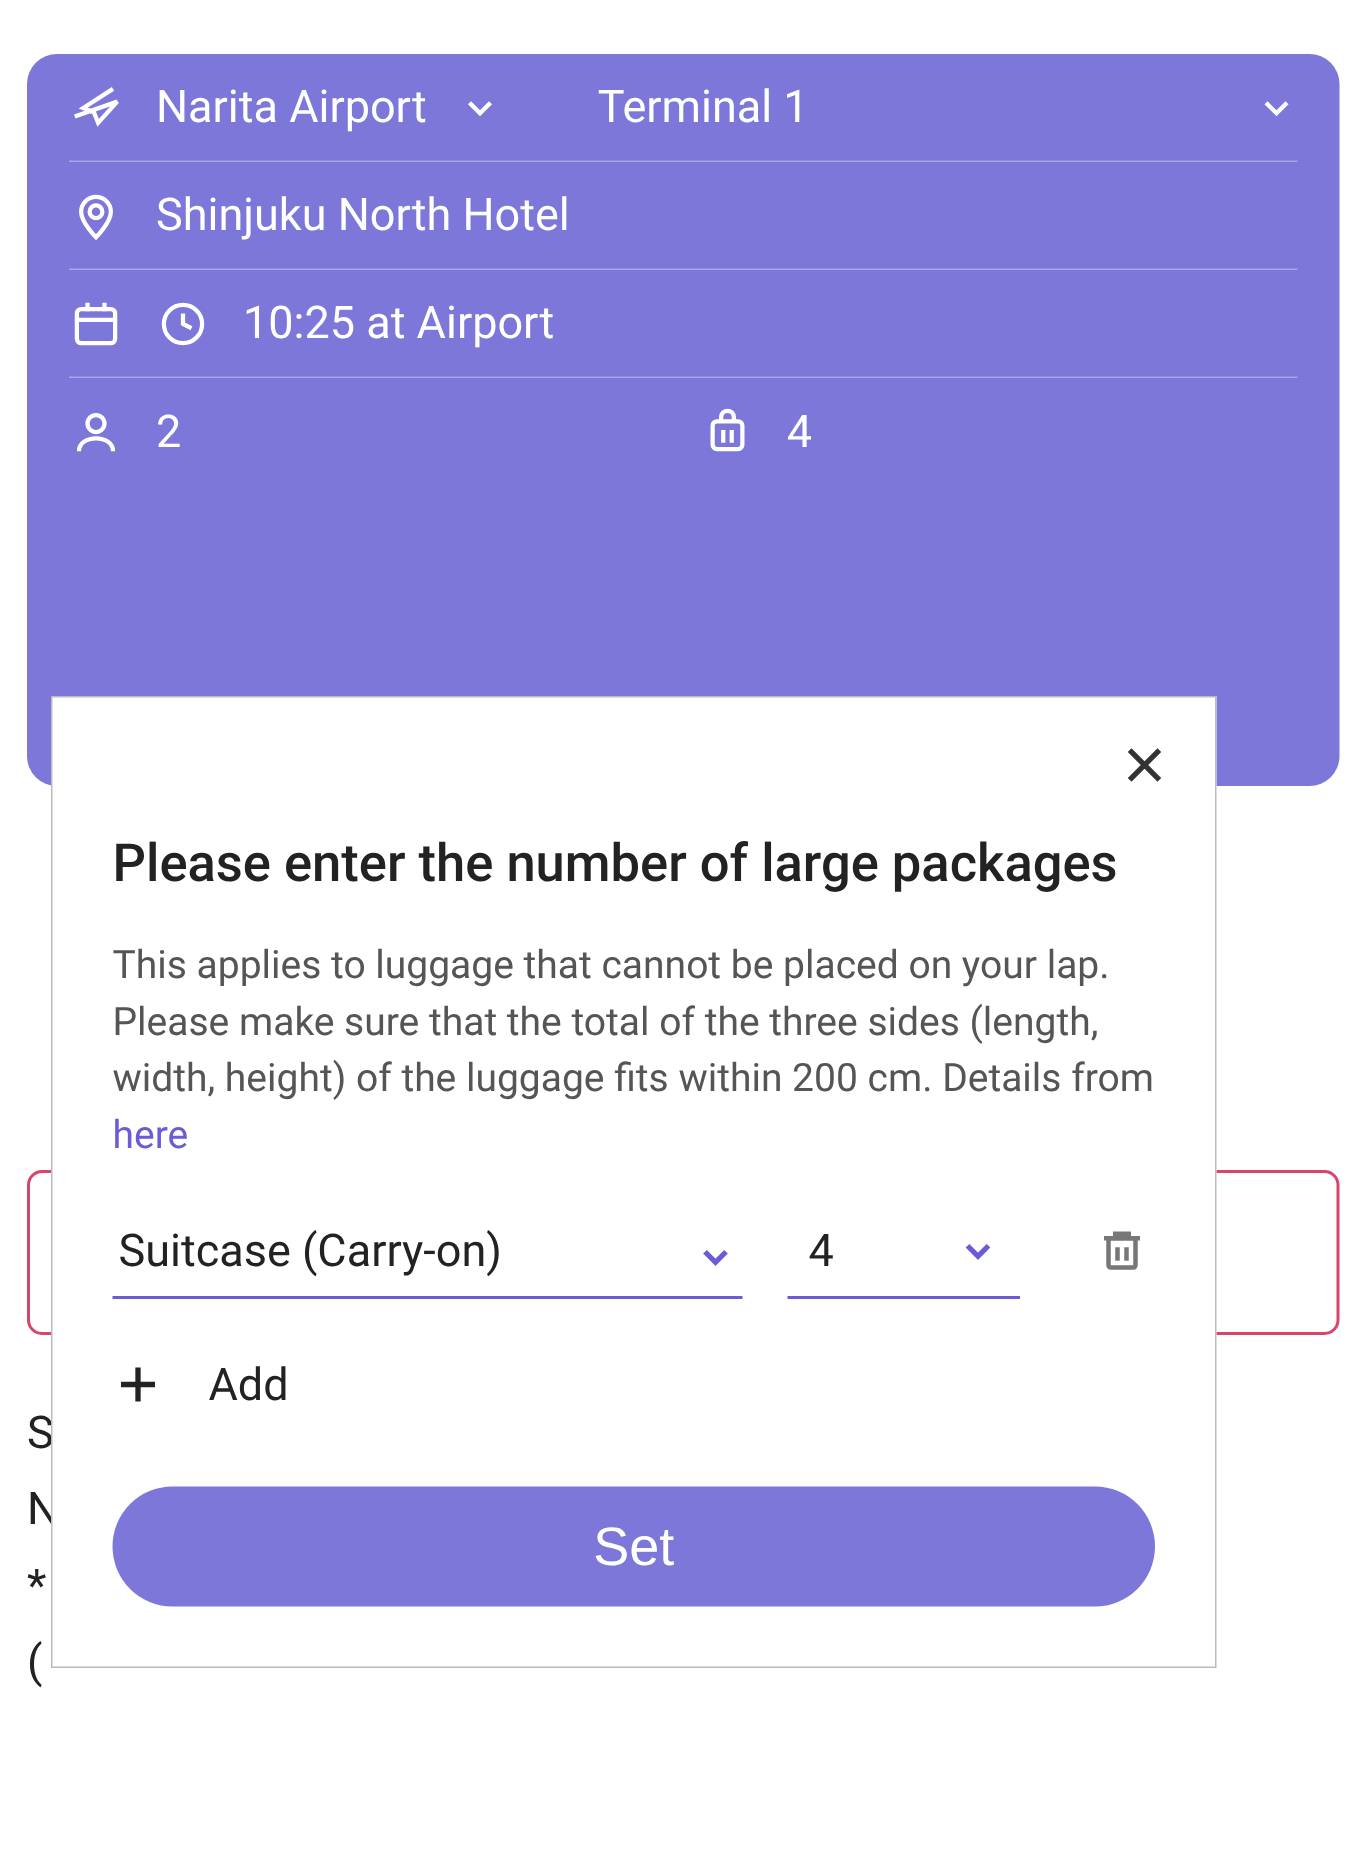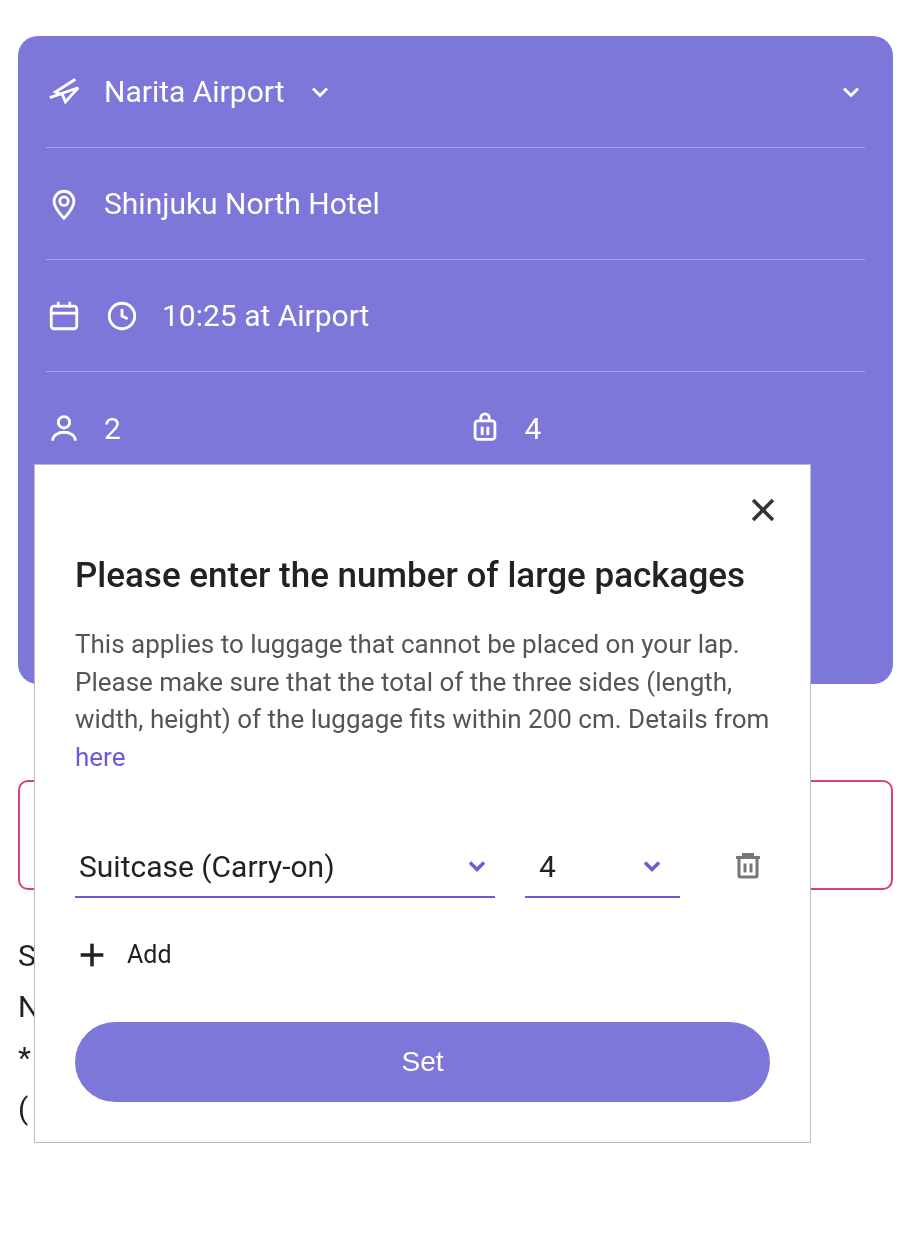--- a/index.html
+++ b/index.html
@@ -17,21 +17,21 @@
     top: 36px;
     width: 875px;
     background: #7c77d9;
     border-radius: 20px;
     padding: 0 0 40px 0;
     color: #fff;
   }
   .row {
     display: flex;
     align-items: center;
-    height: 112px;
+    height: 72px;
     margin: 0 28px;
     border-bottom: 1px solid rgba(255,255,255,0.35);
     font-size: 30px;
     gap: 22px;
   }
   .row:last-of-type { border-bottom: none; }
   .row .icon { width: 36px; height: 36px; display:flex; align-items:center; justify-content:center; flex-shrink:0; }
   .row .icon svg { width: 34px; height: 34px; stroke: #fff; fill: none; stroke-width: 2; }
   .row .txt { white-space: nowrap; }
   .chev { width: 28px; height: 28px; }
@@ -73,33 +73,33 @@
   .modal h2 {
     font-size: 35px;
     font-weight: 500;
     color:#222;
     margin: 60px 0 30px 0;
   }
   .modal p {
     font-size: 26px;
     color:#555;
     line-height:1.45;
-    margin-bottom: 60px;
+    margin-bottom: 28px;
   }
   .modal p a { color:#6a5cd6; text-decoration:none; }
   .luggage-row {
     display:flex;
     align-items:center;
     gap: 30px;
     margin-bottom: 40px;
   }
   .select-type {
     flex: 0 0 420px;
     display:flex;
-    align-items:center;
+    align-items:flex-end;
     justify-content:space-between;
     border-bottom: 2px solid #6a5cd6;
     padding: 12px 4px;
     font-size: 30px;
     color:#222;
     cursor:pointer;
   }
   .select-qty {
     flex: 0 0 155px;
     display:flex;
@@ -114,55 +114,56 @@
   .select-type svg, .select-qty svg { width:28px; height:28px; stroke:#6a5cd6; fill:none; stroke-width:3; }
   .del-btn {
     margin-left:auto;
     width:40px; height:40px;
     cursor:pointer;
   }
   .del-btn svg { width:36px; height:36px; stroke:#777; fill:none; stroke-width:2; }
   .add-row {
     display:flex;
     align-items:center;
-    gap: 18px;
-    font-size: 25px;
+    gap: 30px;
+    font-size: 30px;
     color:#222;
     margin: 10px 0 50px 0;
     cursor:pointer;
   }
   .add-row svg { width:34px; height:34px; stroke:#222; fill:none; stroke-width:2.5; }
   .set-btn {
     width: 100%;
     background:#7c77d9;
     color:#fff;
     border:none;
     border-radius: 40px;
     height: 80px;
-    font-size: 28px;
+    font-size: 36px;
     cursor:pointer;
   }
 </style>
 </head>
 <body>
 
 <div class="card">
   <div class="row">
     <span class="icon">
       <svg viewBox="0 0 24 24">
           <path d="M2 16l20-7-9 10-2-5-5-2 14-9"></path>
         </svg>
     </span>
     <span class="txt">Narita Airport</span>
     <span class="chev">
       <svg viewBox="0 0 24 24">
           <polyline points="6 9 12 15 18 9"></polyline>
         </svg>
     </span>
     <span style="width:20px"></span>
+    <span class="txt">Terminal 1</span>
     <span class="spacer"></span>
     <span class="chev">
       <svg viewBox="0 0 24 24">
           <polyline points="6 9 12 15 18 9"></polyline>
         </svg>
     </span>
   </div>
 
   <div class="row">
     <span class="icon">

